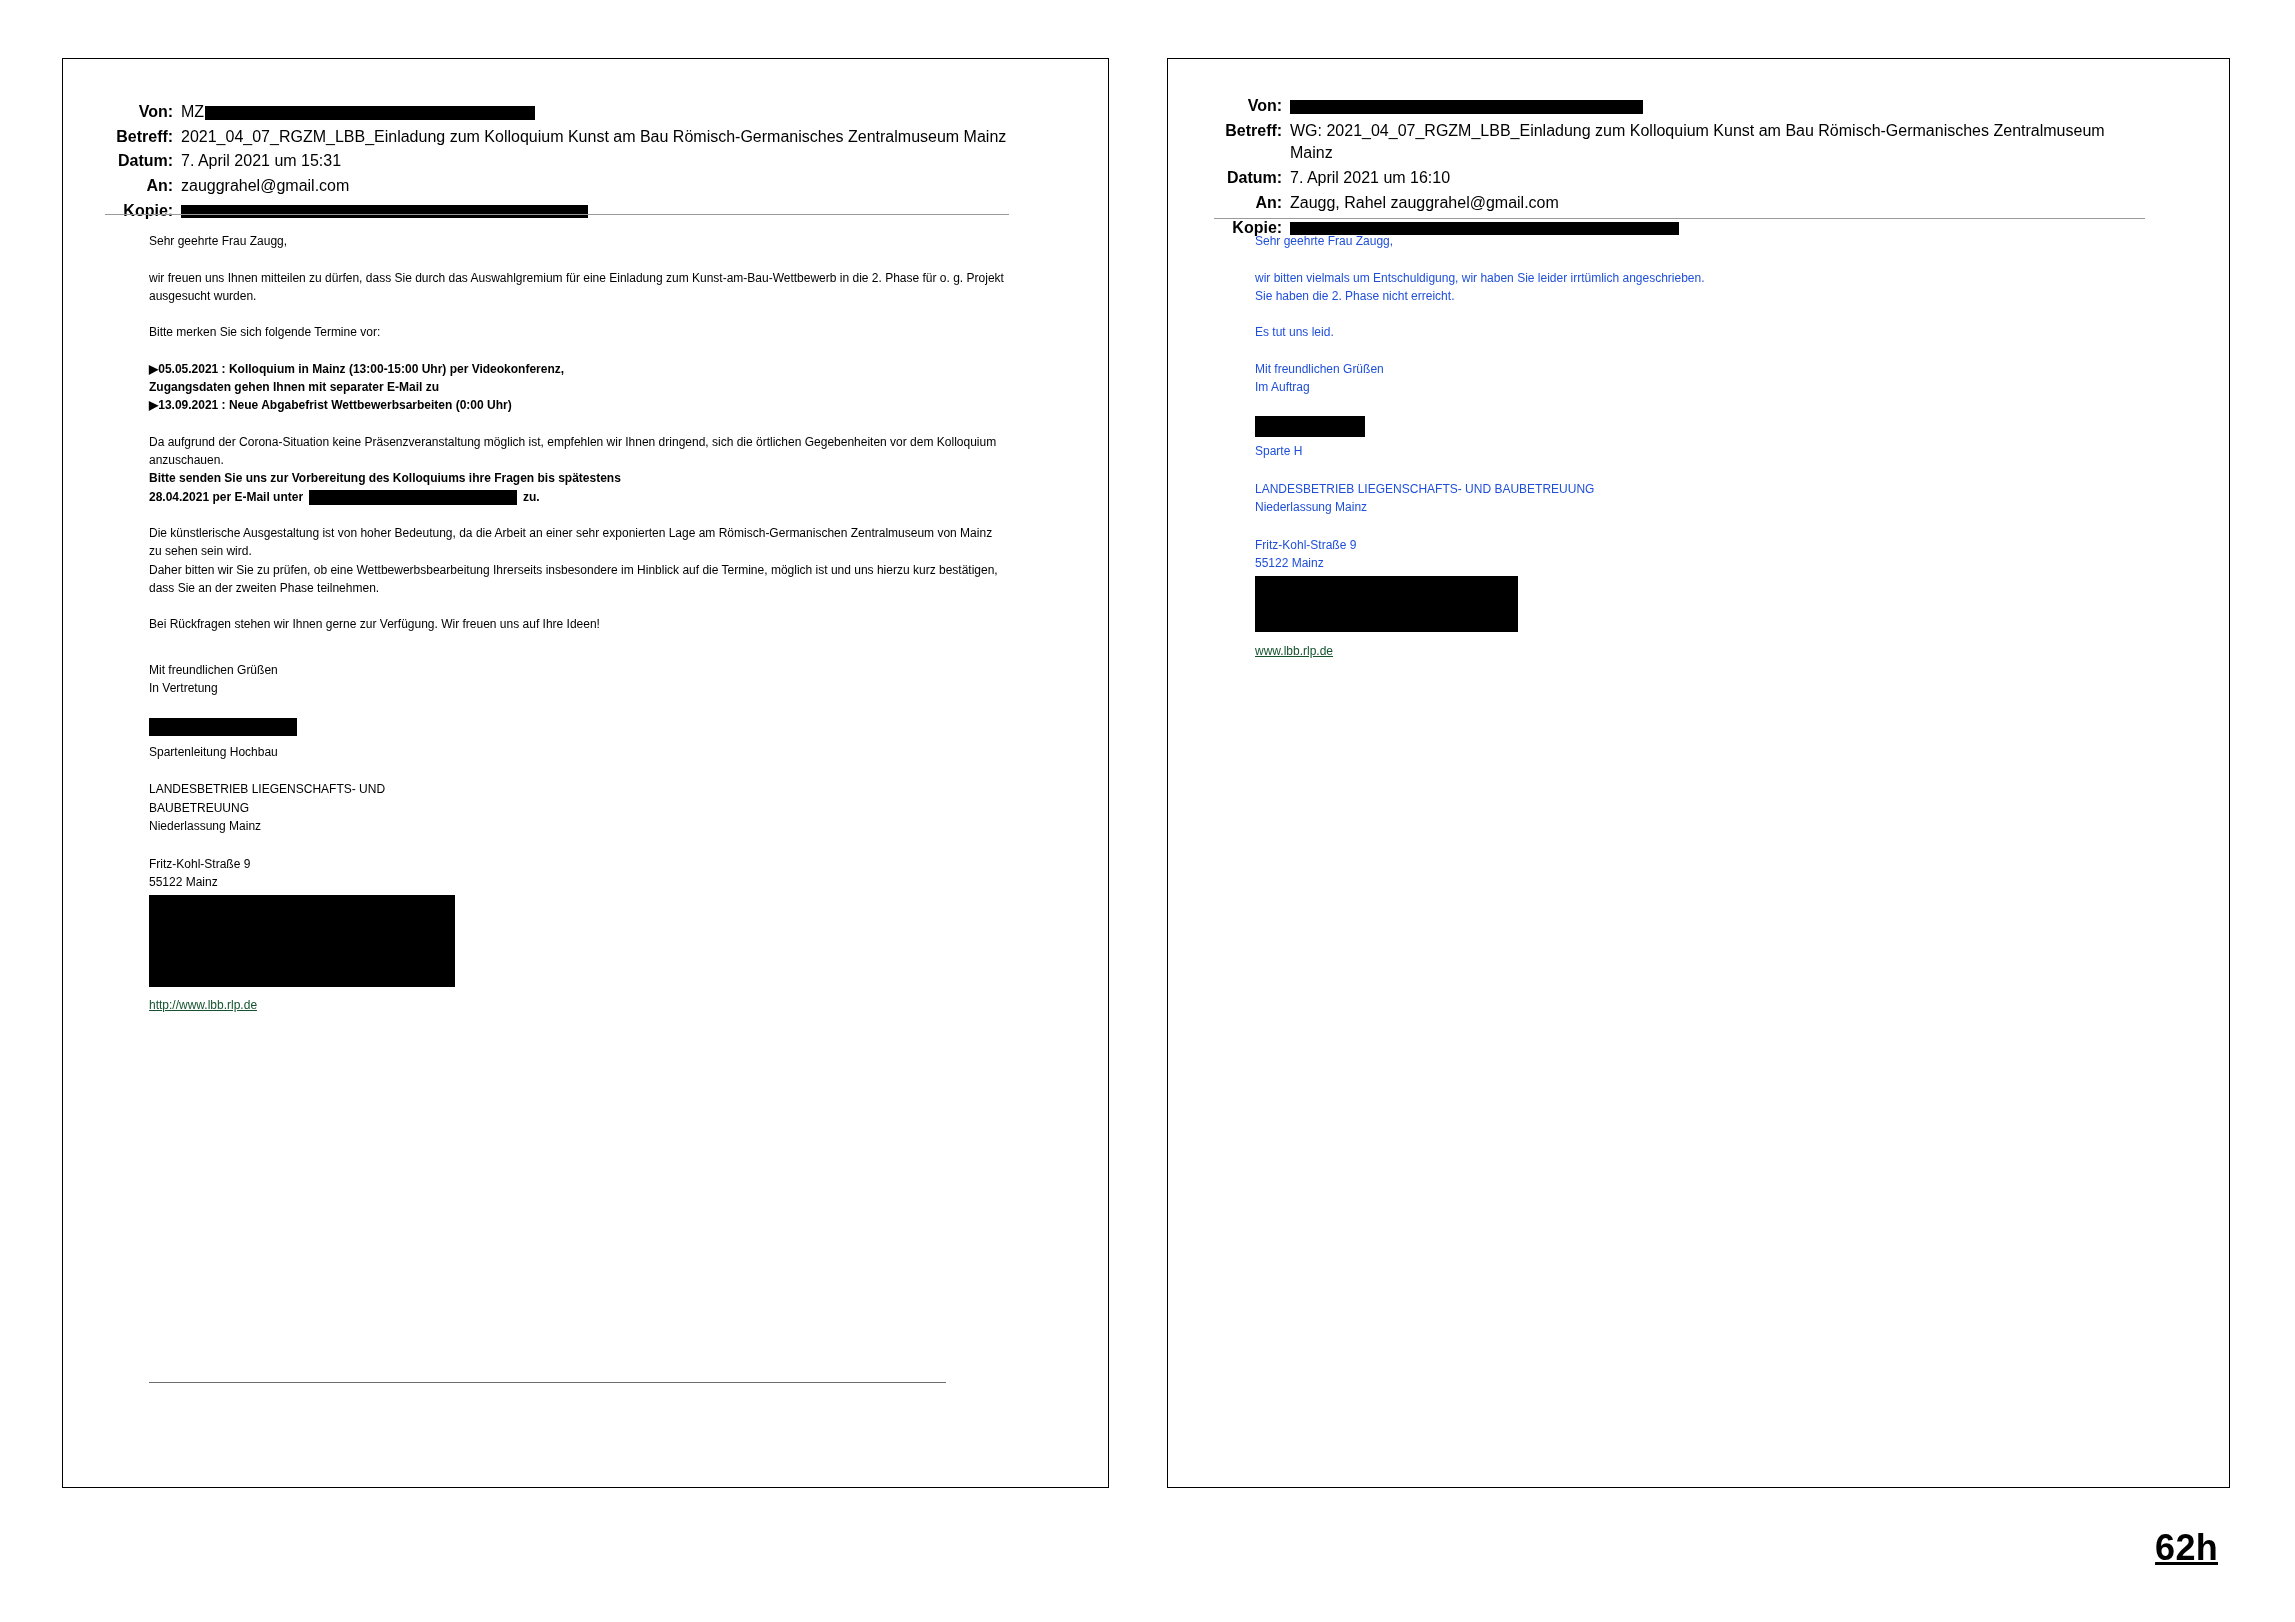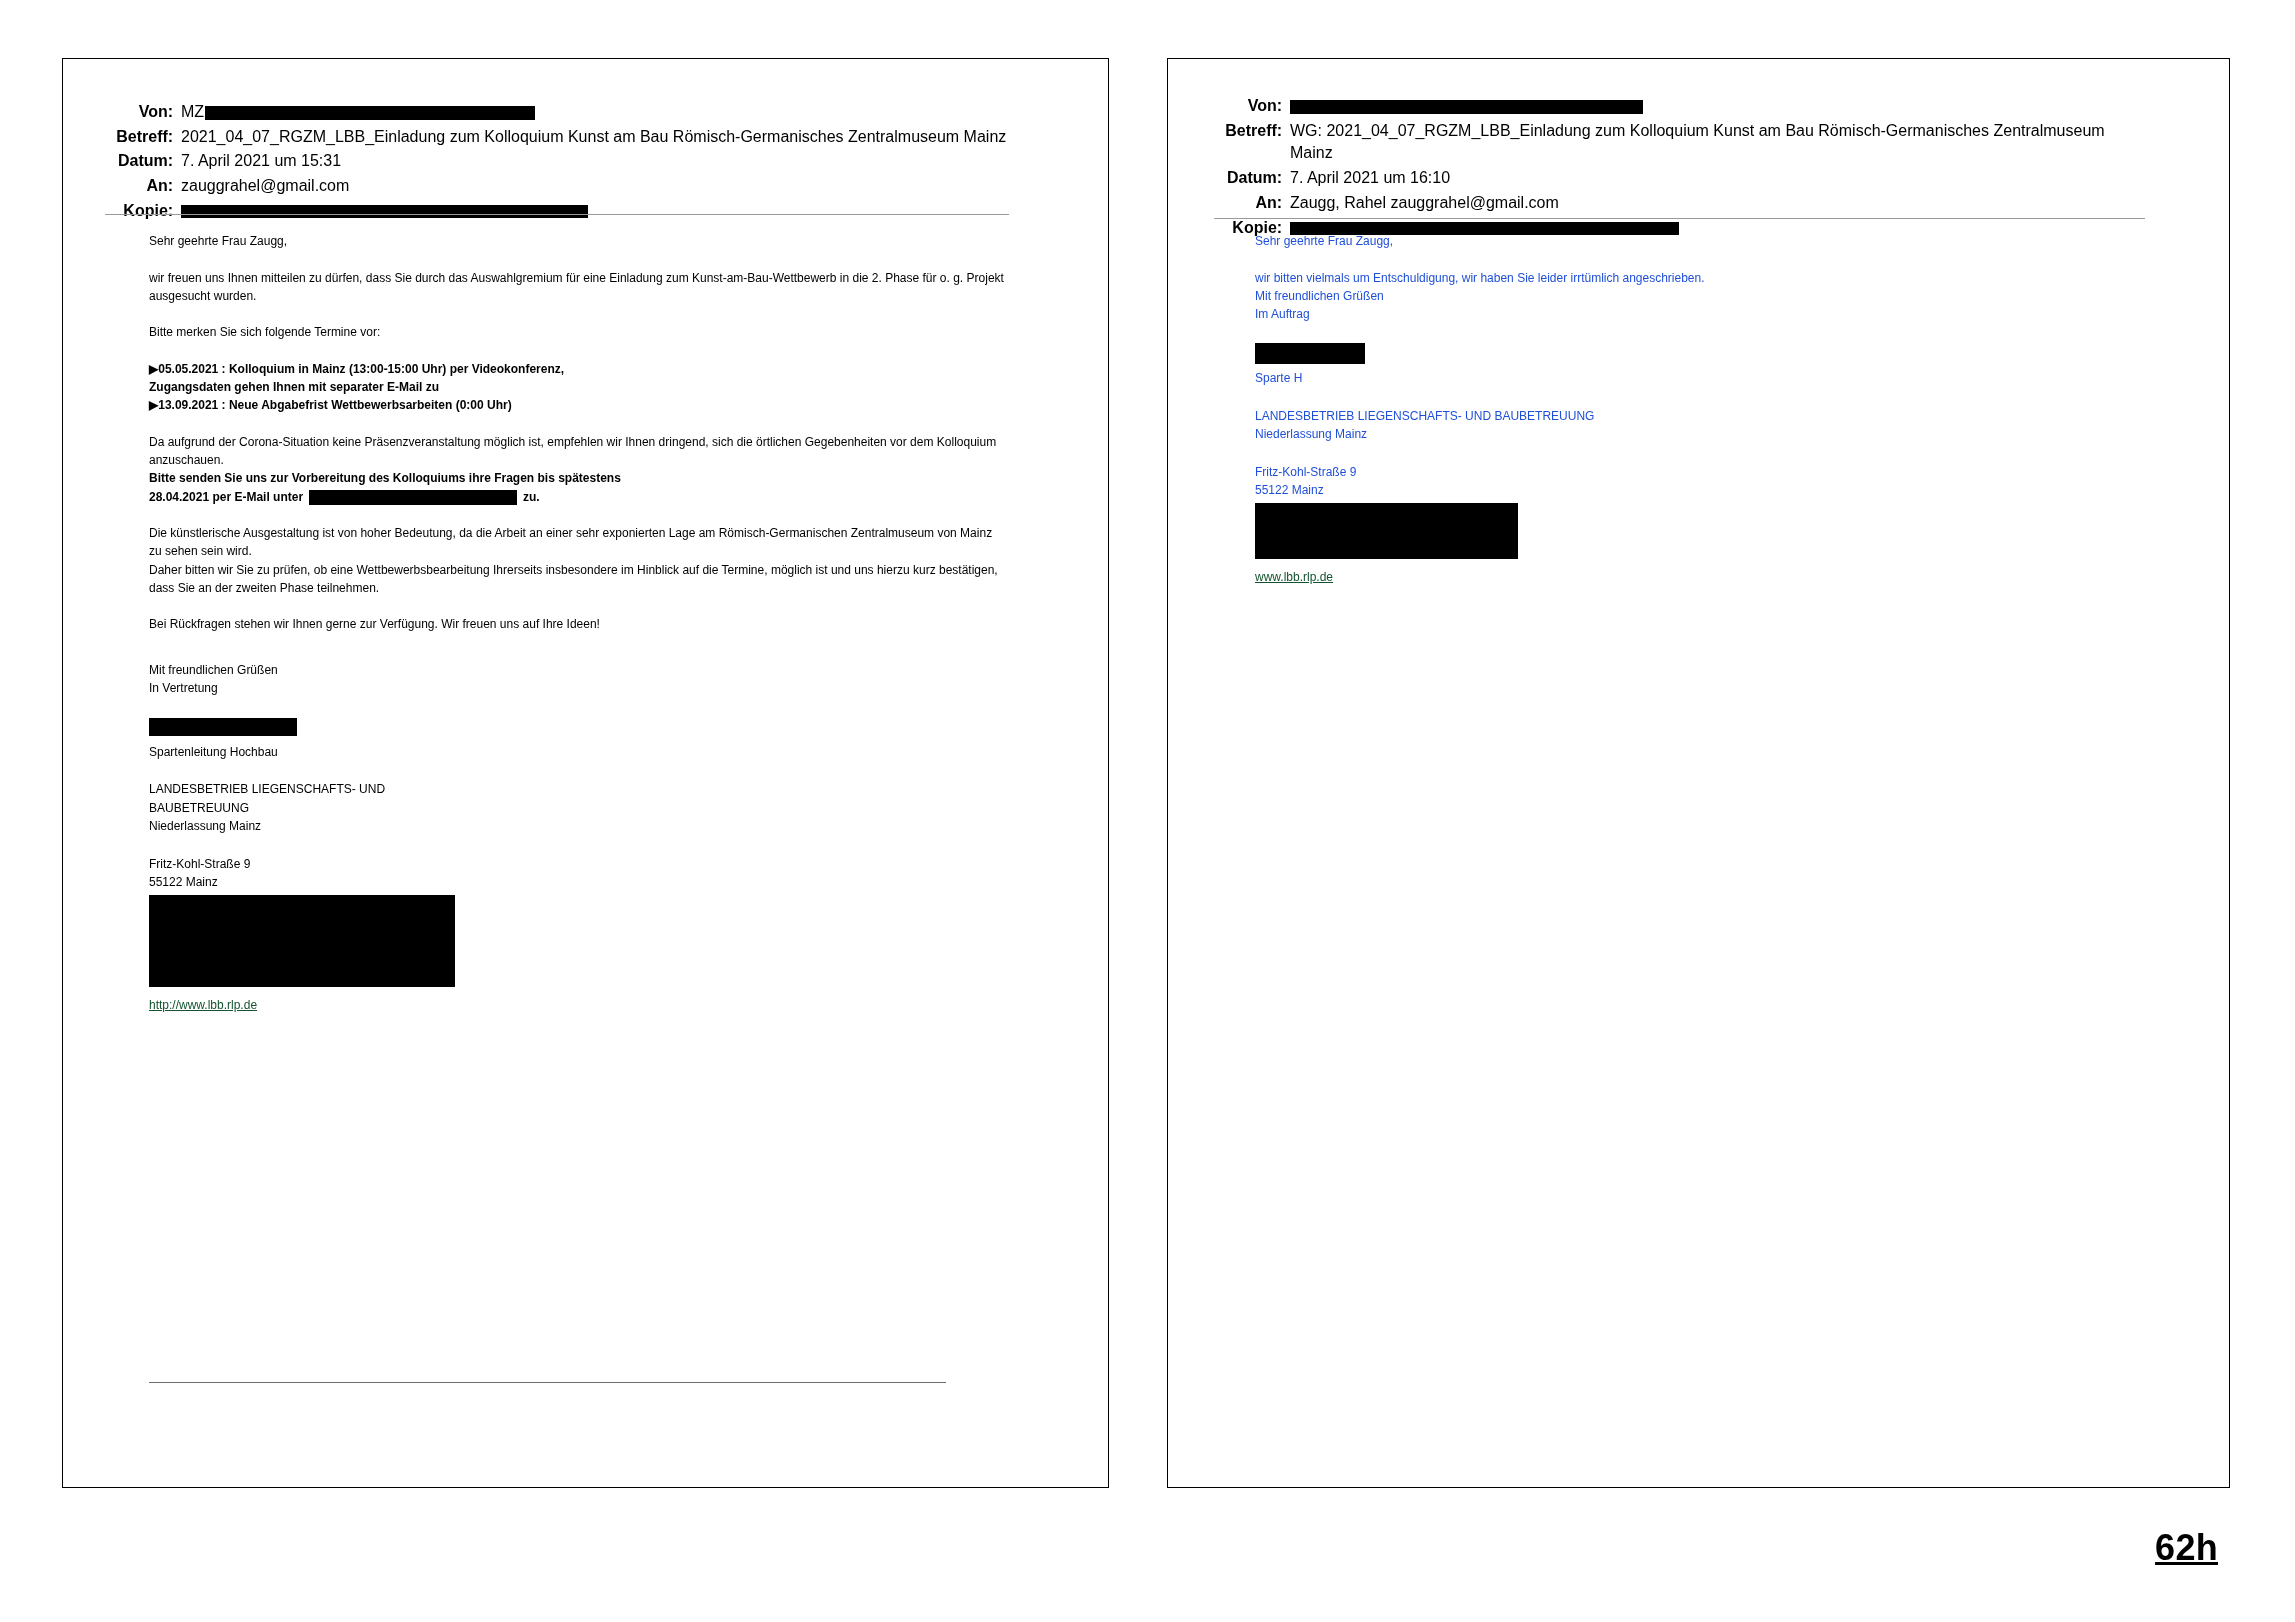--- a/index.html
+++ b/index.html
@@ -208,20 +208,22 @@
   <div class="hdr-row">
     <div class="hdr-label">Kopie:</div>
     <div class="hdr-val"><span class="redact" style="width:389px;height:13.7px;"></span></div>
   </div>
 </div>
 <div class="hdr-rule" id="rule-right"></div>
 
 <div class="body-area" id="body-right">
   <p class="para">Sehr geehrte Frau Zaugg,</p>
   <p class="tight">wir bitten vielmals um Entschuldigung, wir haben Sie leider irrtümlich angeschrieben.</p>
+  <p class="para">Sie haben die 2. Phase nicht erreicht.</p>
+  <p class="para">Es tut uns leid.</p>
 
   <div>
     <p class="tight">Mit freundlichen Grüßen</p>
     <p class="tight">Im Auftrag</p>
     <div class="sig-gap"></div>
     <span class="redact" style="width:110px;height:21px;"></span>
     <p class="tight" style="margin-top:5.2px;">Sparte H</p>
     <div class="sig-gap"></div>
     <p class="tight">LANDESBETRIEB LIEGENSCHAFTS- UND BAUBETREUUNG</p>
     <p class="tight">Niederlassung Mainz</p>

